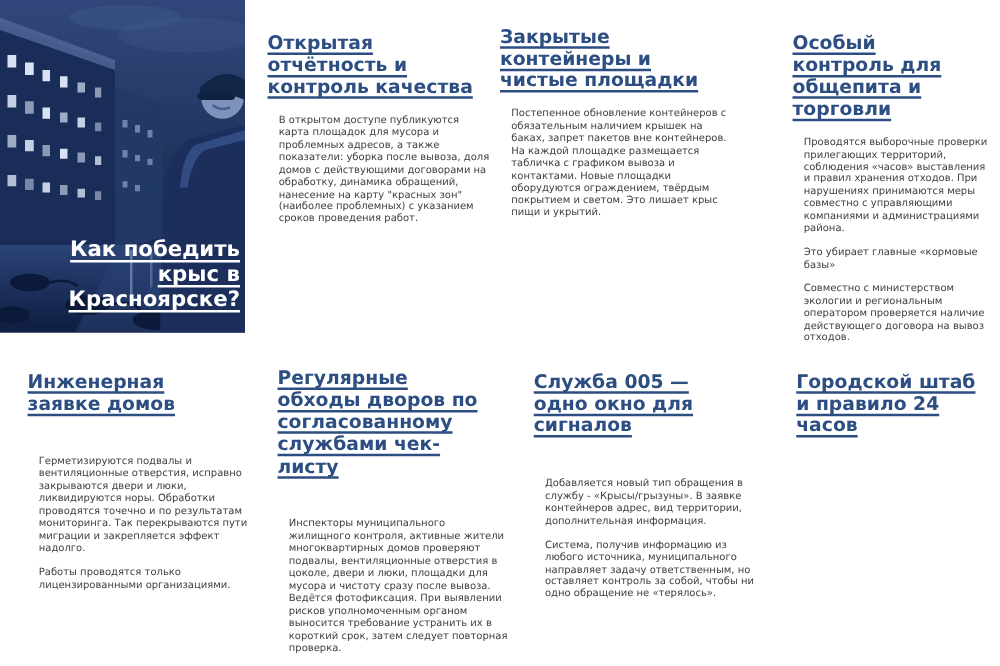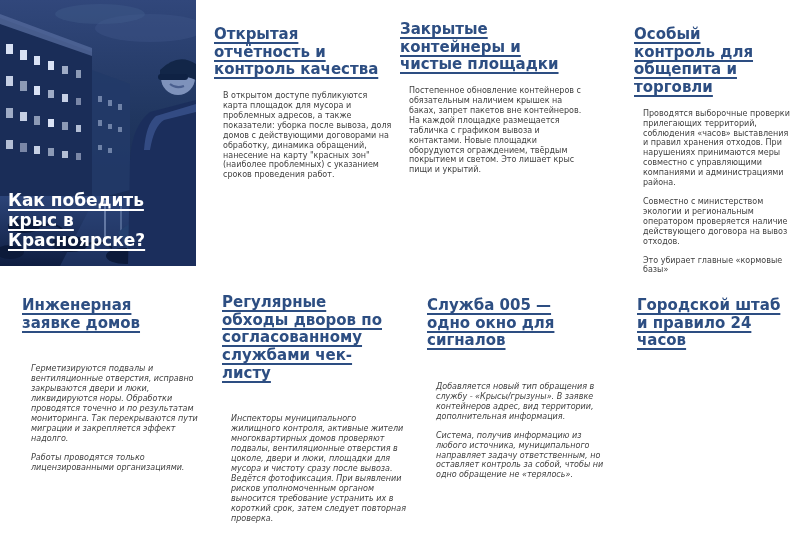--- a/index.html
+++ b/index.html
@@ -15,38 +15,39 @@
     width:800px;height:533px;
     background:#ffffff;
     overflow:hidden;
     margin:0 auto;
   }
   
   .hero{
     position:absolute;left:0;top:0;width:196px;height:266px;
     background:var(--hero_bg);
     overflow:hidden;
+    text-align:right;
   }
   .hero svg{position:absolute;left:0;top:0;display:block;}
   .hero-title{
     position:absolute;left:8px;top:190px;width:184px;
     color:#ffffff;font-weight:bold;font-size:17px;line-height:1.18;
     text-decoration:underline;text-decoration-thickness:2px;text-underline-offset:3px;
     margin:0;
   }
   
   .sec{position:absolute;}
   .sec-title{
     margin:12px;
     font-size:15px;font-weight:bold;color:var(--heading);
     line-height:1.18;
     text-decoration:underline;text-decoration-thickness:2px;text-underline-offset:3px;
   }
   .sec-body{padding-left:21px;margin-top:12px;}
-  .row2 .sec-body{margin-top:32px;font-style:italic;}
+  .row2 .sec-body{margin-top:32px;}
   .sec-body p{
     margin:0 0 9px 0;
     font-size:8px;line-height:1.24;color:var(--body);
   }
   .sec-body p:last-child{margin-bottom:0;}
 </style>
 </head>
 <body>
 
 <div class="page">
@@ -150,22 +151,22 @@
     <h2 class="sec-title">Закрытые контейнеры и чистые площадки</h2>
     <div class="sec-body">
       <p>Постепенное обновление контейнеров с обязательным наличием крышек на баках, запрет пакетов вне контейнеров. На каждой площадке размещается табличка с графиком вывоза и контактами. Новые площадки оборудуются ограждением, твёрдым покрытием и светом. Это лишает крыс пищи и укрытий.</p>
     </div>
   </section>
 
   <section class="sec" style="left:622px;top:14px;width:172px">
     <h2 class="sec-title">Особый контроль для общепита и торговли</h2>
     <div class="sec-body">
       <p>Проводятся выборочные проверки прилегающих территорий, соблюдения «часов» выставления и правил хранения отходов. При нарушениях принимаются меры совместно с управляющими компаниями и администрациями района.</p>
+      <p>Это убирает главные «кормовые базы»</p>
       <p>Совместно с министерством экологии и региональным оператором проверяется наличие действующего договора на вывоз отходов.</p>
-      <p>Это убирает главные «кормовые базы»</p>
     </div>
   </section>
 
   <section class="sec row2" style="left:10px;top:285px;width:190px">
     <h2 class="sec-title">Инженерная заявке домов</h2>
     <div class="sec-body">
       <p>Герметизируются подвалы и вентиляционные отверстия, исправно закрываются двери и люки, ликвидируются норы. Обработки проводятся точечно и по результатам мониторинга. Так перекрываются пути миграции и закрепляется эффект надолго.</p>
       <p>Работы проводятся только лицензированными организациями.</p>
     </div>
   </section>

